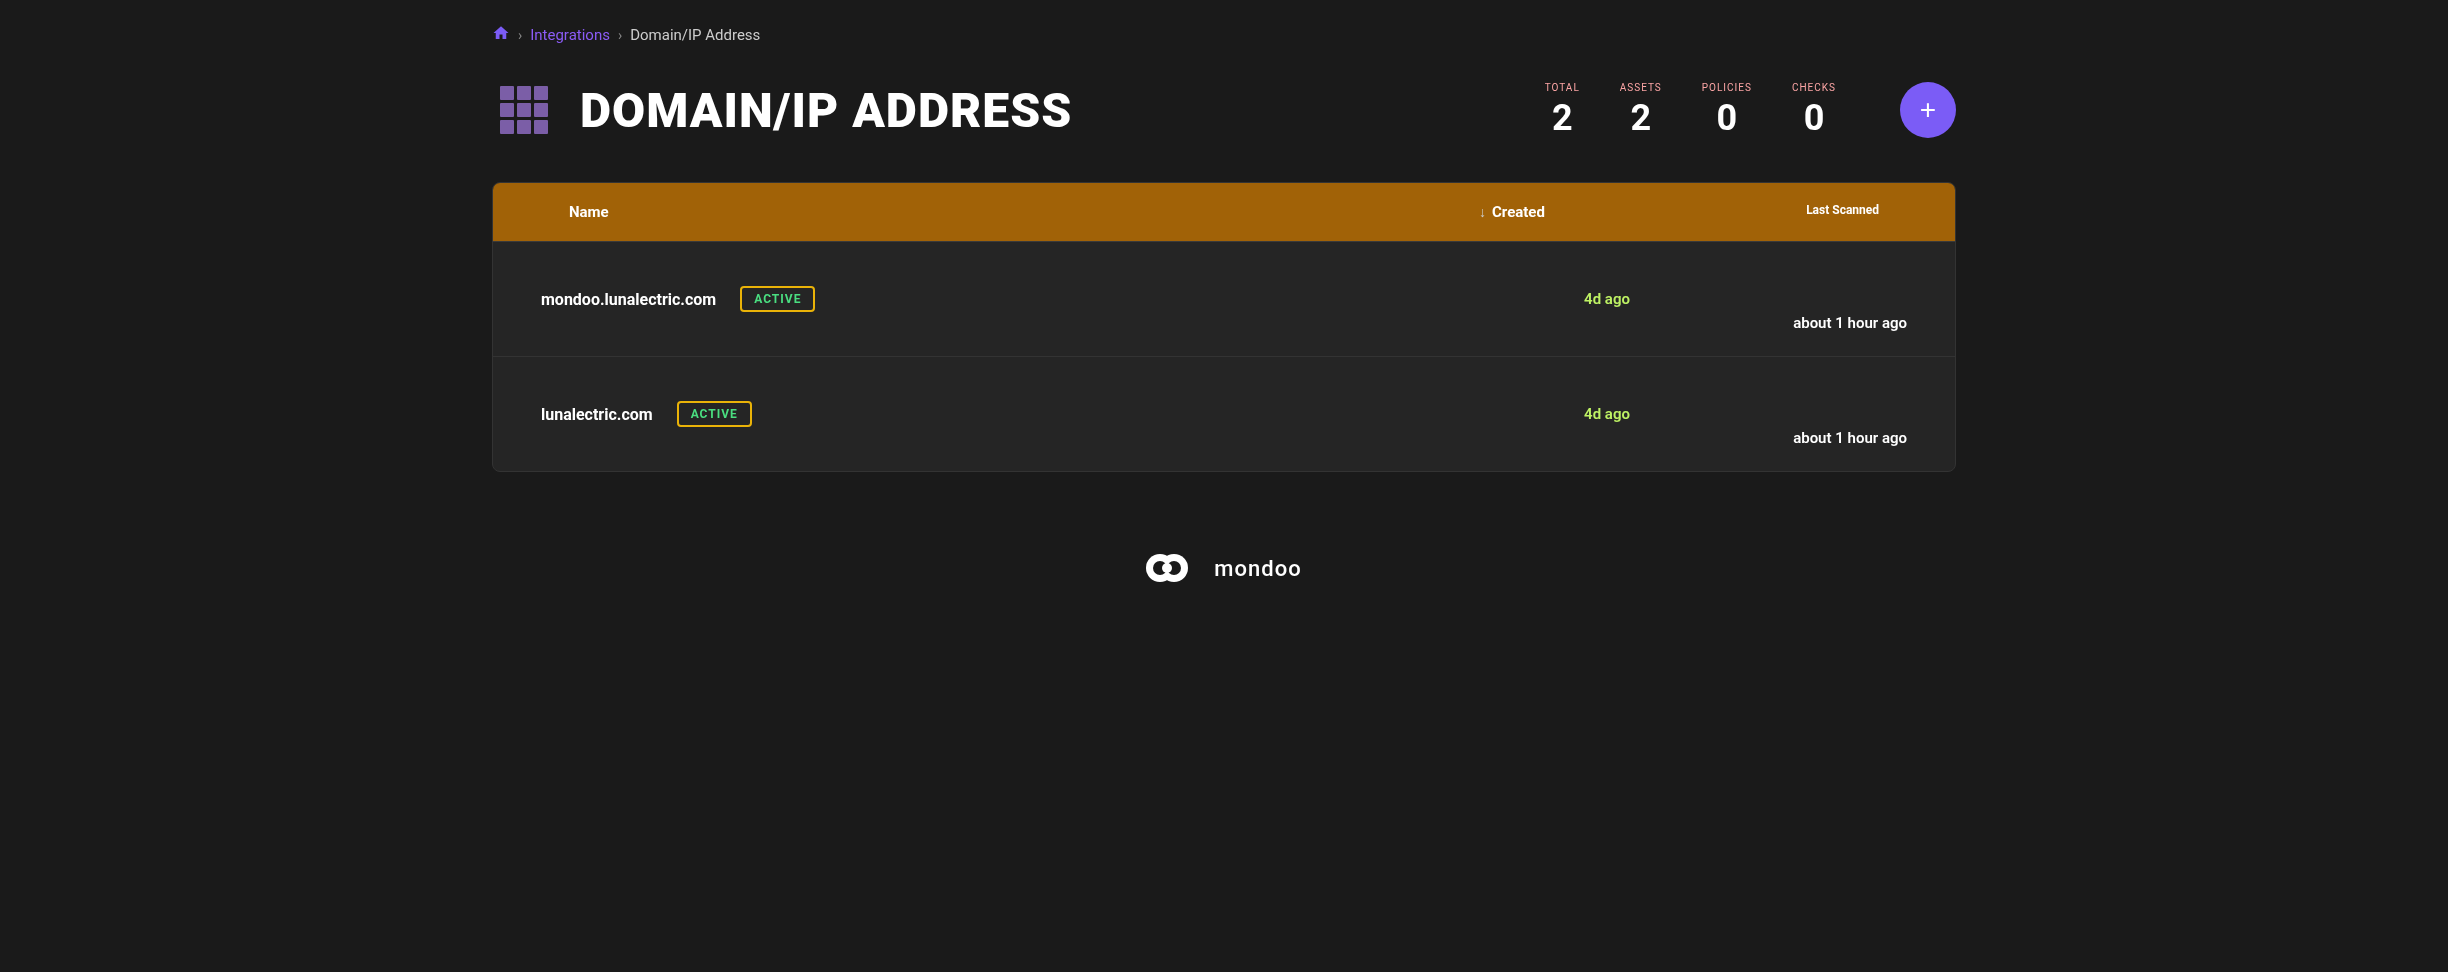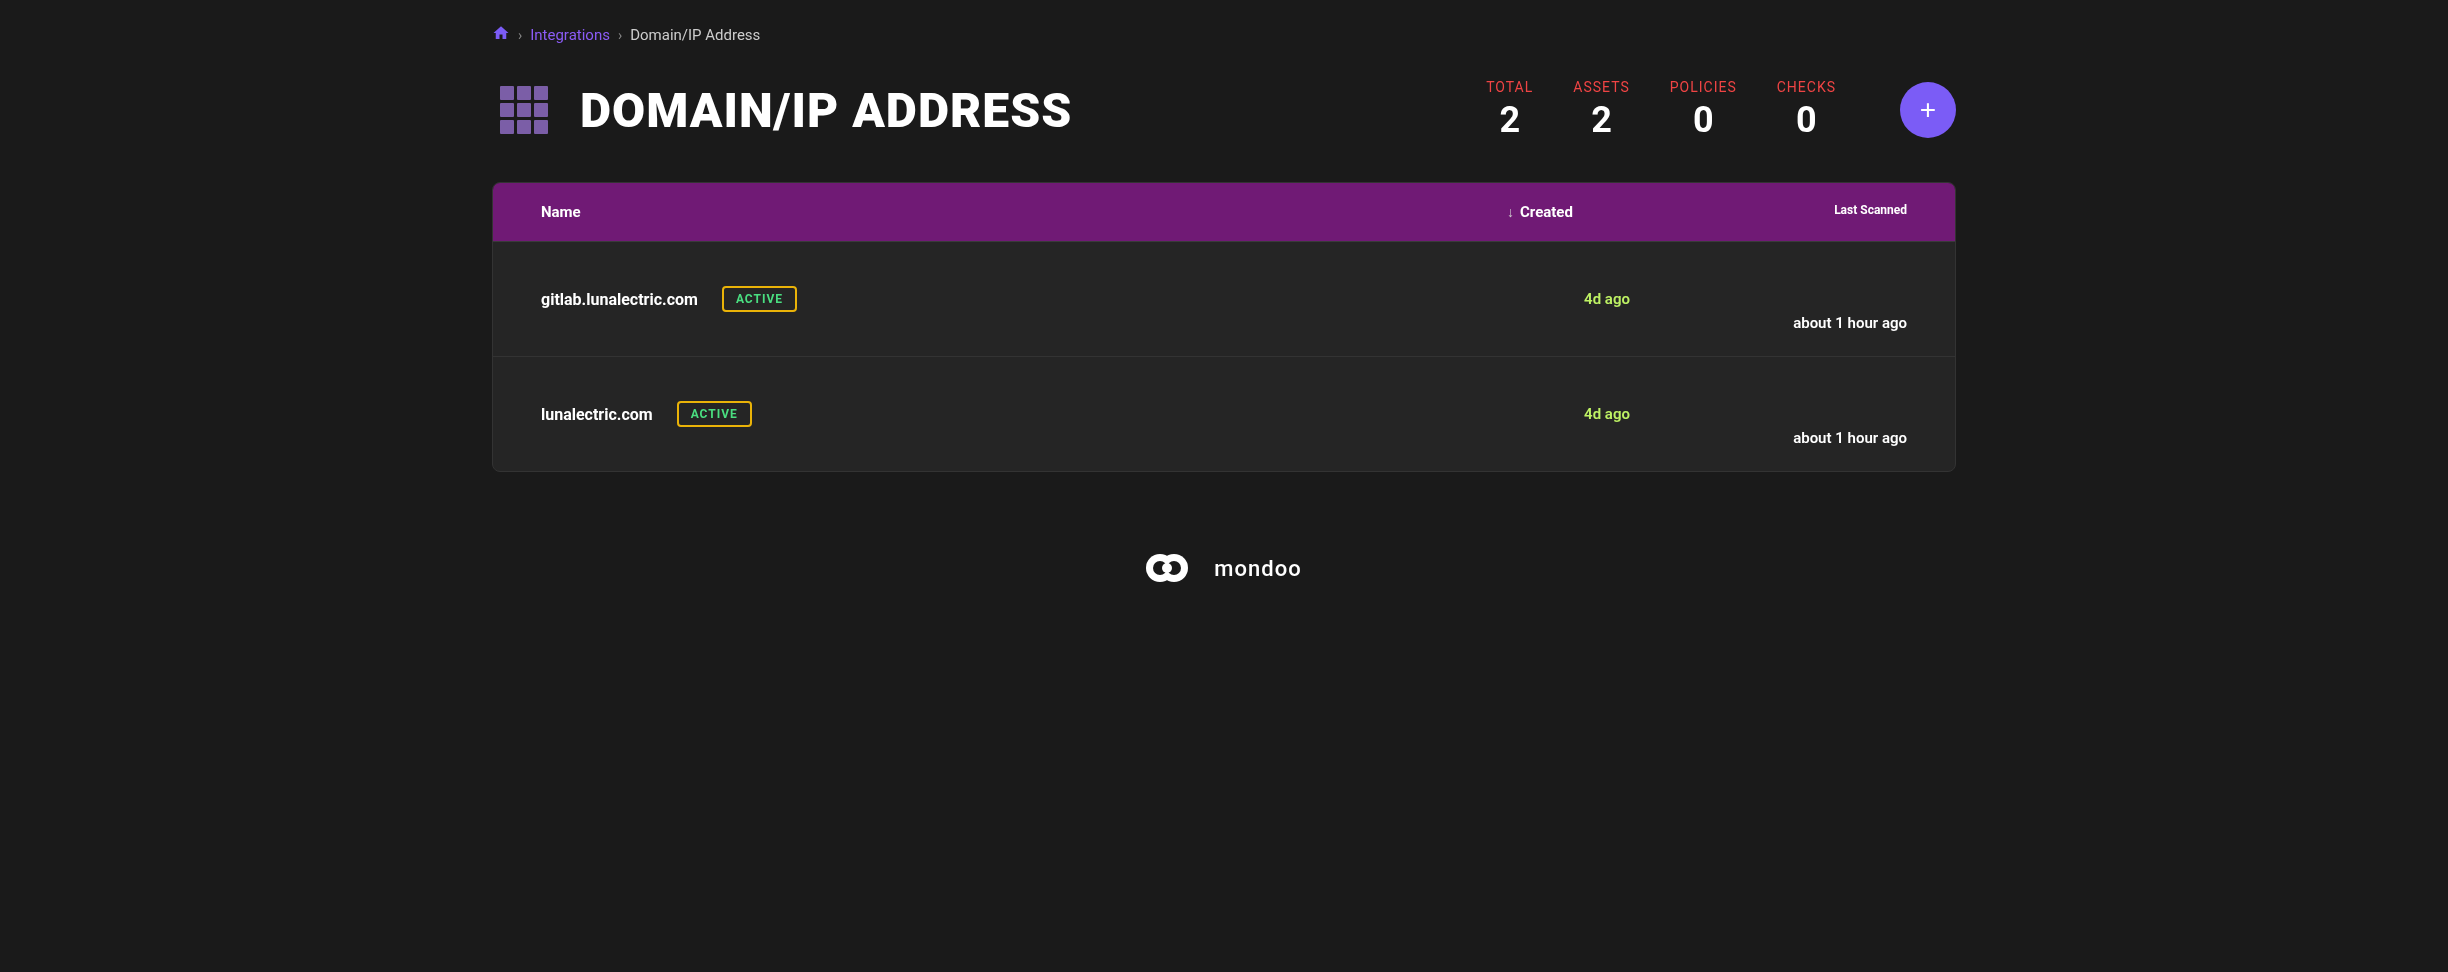--- a/index.html
+++ b/index.html
@@ -103,22 +103,22 @@
     }
 
     .stat-item {
       display: flex;
       flex-direction: column;
       align-items: center;
       gap: 4px;
     }
 
     .stat-label {
-      font-size: 14px;
-      color: #ef4444;
+      font-size: 10px;
+      color: #fca5a5;
       letter-spacing: 1px;
       text-transform: uppercase;
     }
 
     .stat-value {
       font-size: 36px;
       font-weight: 700;
       color: #ffffff;
     }
 
@@ -142,22 +142,22 @@
     .table-container {
       background-color: #252525;
       border-radius: 8px;
       overflow: hidden;
       border: 1px solid #333333;
     }
 
     .table-header {
       display: grid;
       grid-template-columns: 1fr 200px 200px;
-      padding: 20px 48px;
-      background-color: #701a75;
+      padding: 20px 76px;
+      background-color: #a16207;
       border-bottom: 1px solid #3a3a3a;
     }
 
     .col-header {
       font-size: 15px;
       font-weight: 700;
       color: #ffffff;
     }
 
     .col-header-created {
@@ -321,21 +321,21 @@
       <div class="col-header-created">
         <span class="sort-icon">↓</span>
         <span>Created</span>
       </div>
       <span class="col-header-right">Last Scanned</span>
     </div>
 
     <div id="table-rows-container">
     <div class="table-row">
       <div class="row-name-cell">
-        <span class="row-name">gitlab.lunalectric.com</span>
+        <span class="row-name">mondoo.lunalectric.com</span>
         <span class="status-badge">ACTIVE</span>
       </div>
       <span class="row-created">4d ago</span>
       <span class="row-last-scanned">about 1 hour ago</span>
     </div>
         <div class="table-row">
       <div class="row-name-cell">
         <span class="row-name">lunalectric.com</span>
         <span class="status-badge">ACTIVE</span>
       </div>

